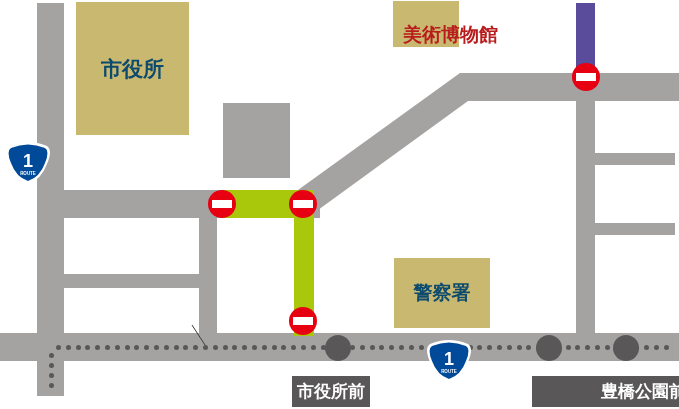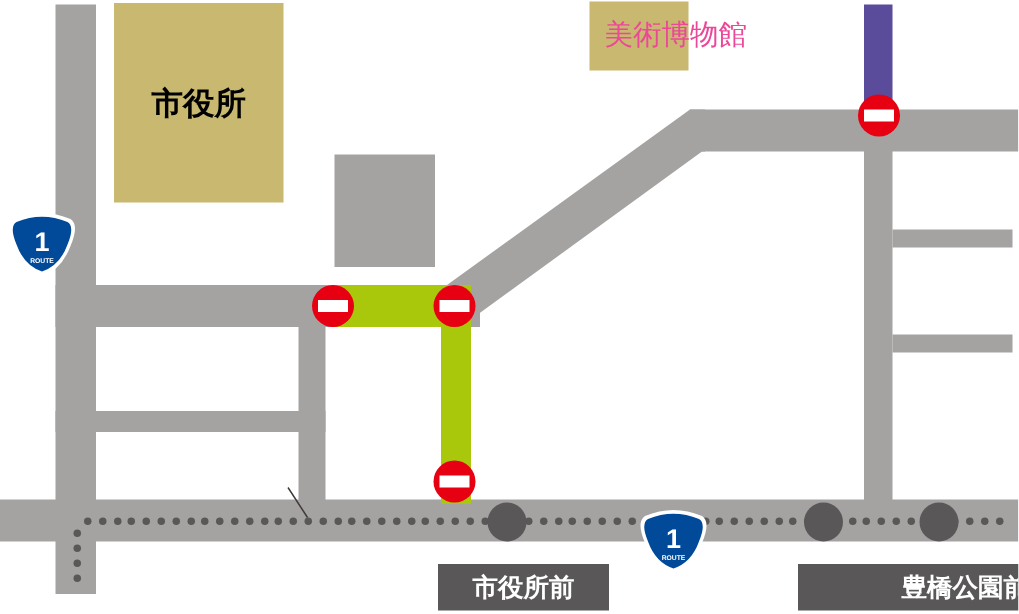--- a/index.html
+++ b/index.html
@@ -1,28 +1,28 @@
 <!DOCTYPE html>
 <html><head>
   <meta charset="utf-8">
   <style>
     html, body { margin: 0; padding: 0; background: #ffffff; }
     #map { position: relative; width: 679px; height: 409px; overflow: hidden; background: #ffffff; font-family: "DejaVu Sans", sans-serif; }
     .road { position: absolute; background: #a5a2a2; }
-    .bldg { position: absolute; background: #c9b86f; display: flex; align-items: center; justify-content: center; color: #000000; font-weight: bold; }
+    .bldg { position: absolute; background: #c9b86f; display: flex; align-items: center; justify-content: center; color: #0c4a6e; font-weight: bold; }
     .gray-bldg { position: absolute; background: #a5a2a2; }
     .green { position: absolute; background: #a9c80b; }
     .purple { position: absolute; background: #5a4b9b; }
     .noentry { position: absolute; width: 28px; height: 28px; border-radius: 50%; background: #e60012; }
     .noentry .bar { position: absolute; left: 4px; top: 10px; width: 20px; height: 8px; background: #ffffff; }
     .station { position: absolute; width: 26px; height: 26px; border-radius: 50%; background: #595757; }
     .station-label { position: absolute; background: #595757; color: #ffffff; font-weight: bold; font-size: 17px; display: flex; align-items: center; justify-content: center; }
     .dot { position: absolute; width: 5px; height: 5px; border-radius: 50%; background: #595757; }
     .route-shield { position: absolute; width: 46px; height: 46px; }
-    .label { position: absolute; color: #ec4899; font-weight: normal; white-space: nowrap; }
+    .label { position: absolute; color: #b91c1c; font-weight: bold; white-space: nowrap; margin-top: 12px; }
     svg text { font-family: "Liberation Sans", sans-serif; }
   </style>
 </head>
 <body>
 
 <div id="map">
 
   <div class="road" style="left:37px; top:3px; width:27px; height:393px;"></div>
   <div class="road" style="left:37px; top:190px; width:283px; height:28px;"></div>
   <div class="road" style="left:37px; top:274px; width:180px; height:14px;"></div>
@@ -41,20 +41,23 @@
 
   <div class="green" style="left:222px; top:190px; width:92px; height:28px;"></div>
   <div class="green" style="left:294px; top:190px; width:20px; height:146px;"></div>
 
   <div class="bldg" style="left:76px; top:2px; width:113px; height:133px; font-size:21px;">
     <span>市役所</span>
   </div>
   <div class="gray-bldg" style="left:223px; top:103px; width:67px; height:75px;"></div>
   <div class="bldg" style="left:393px; top:1px; width:66px; height:46px;"></div>
   <div class="label" style="left:403px; top:10px; font-size:19px;">美術博物館</div>
+  <div class="bldg" style="left:394px; top:258px; width:96px; height:70px; font-size:19px;">
+    <span>警察署</span>
+  </div>
 
   <div class="noentry" style="left:208px; top:190px;">
       <div class="bar"></div>
     </div>
   <div class="noentry" style="left:289px; top:190px;">
       <div class="bar"></div>
     </div>
   <div class="noentry" style="left:289px; top:307px;">
       <div class="bar"></div>
     </div>
@@ -133,21 +136,21 @@
     </div>
 
   <svg style="position:absolute; left:0; top:0;" width="679" height="409">
     <line x1="192" y1="325" x2="205" y2="345" stroke="#3e3a39" stroke-width="1"></line>
   </svg>
 
   <div class="station" style="left:325px; top:335px;"></div>
   <div class="station" style="left:536px; top:335px;"></div>
   <div class="station" style="left:613px; top:335px;"></div>
 
-  <div class="station-label" style="left:292px; top:376px; width:114px; height:31px;">市役所前</div>
+  <div class="station-label" style="left:292px; top:376px; width:78px; height:31px;">市役所前</div>
   <div class="station-label" style="left:532px; top:376px; width:135px; height:31px;padding-left:44px;">豊橋公園前</div>
 
   <svg class="route-shield" style="left:5px; top:140px;" viewBox="0 0 46 46">
     <path d="M4,6 Q23,-2 42,6 Q48,10 42,24 Q36,40 23,44 Q10,40 4,24 Q-2,10 4,6 Z" fill="#ffffff"></path>
     <path d="M6,8 Q23,1 40,8 Q45,11 40,23 Q35,37 23,41 Q11,37 6,23 Q1,11 6,8 Z" fill="#004a99"></path>
     <text x="23" y="27" text-anchor="middle" fill="#ffffff" font-size="18" font-weight="bold">1</text>
     <text x="23" y="35" text-anchor="middle" fill="#ffffff" font-size="4.5" font-weight="bold">ROUTE</text>
   </svg>
   <svg class="route-shield" style="left:426px; top:338px;" viewBox="0 0 46 46">
     <path d="M4,6 Q23,-2 42,6 Q48,10 42,24 Q36,40 23,44 Q10,40 4,24 Q-2,10 4,6 Z" fill="#ffffff"></path>

